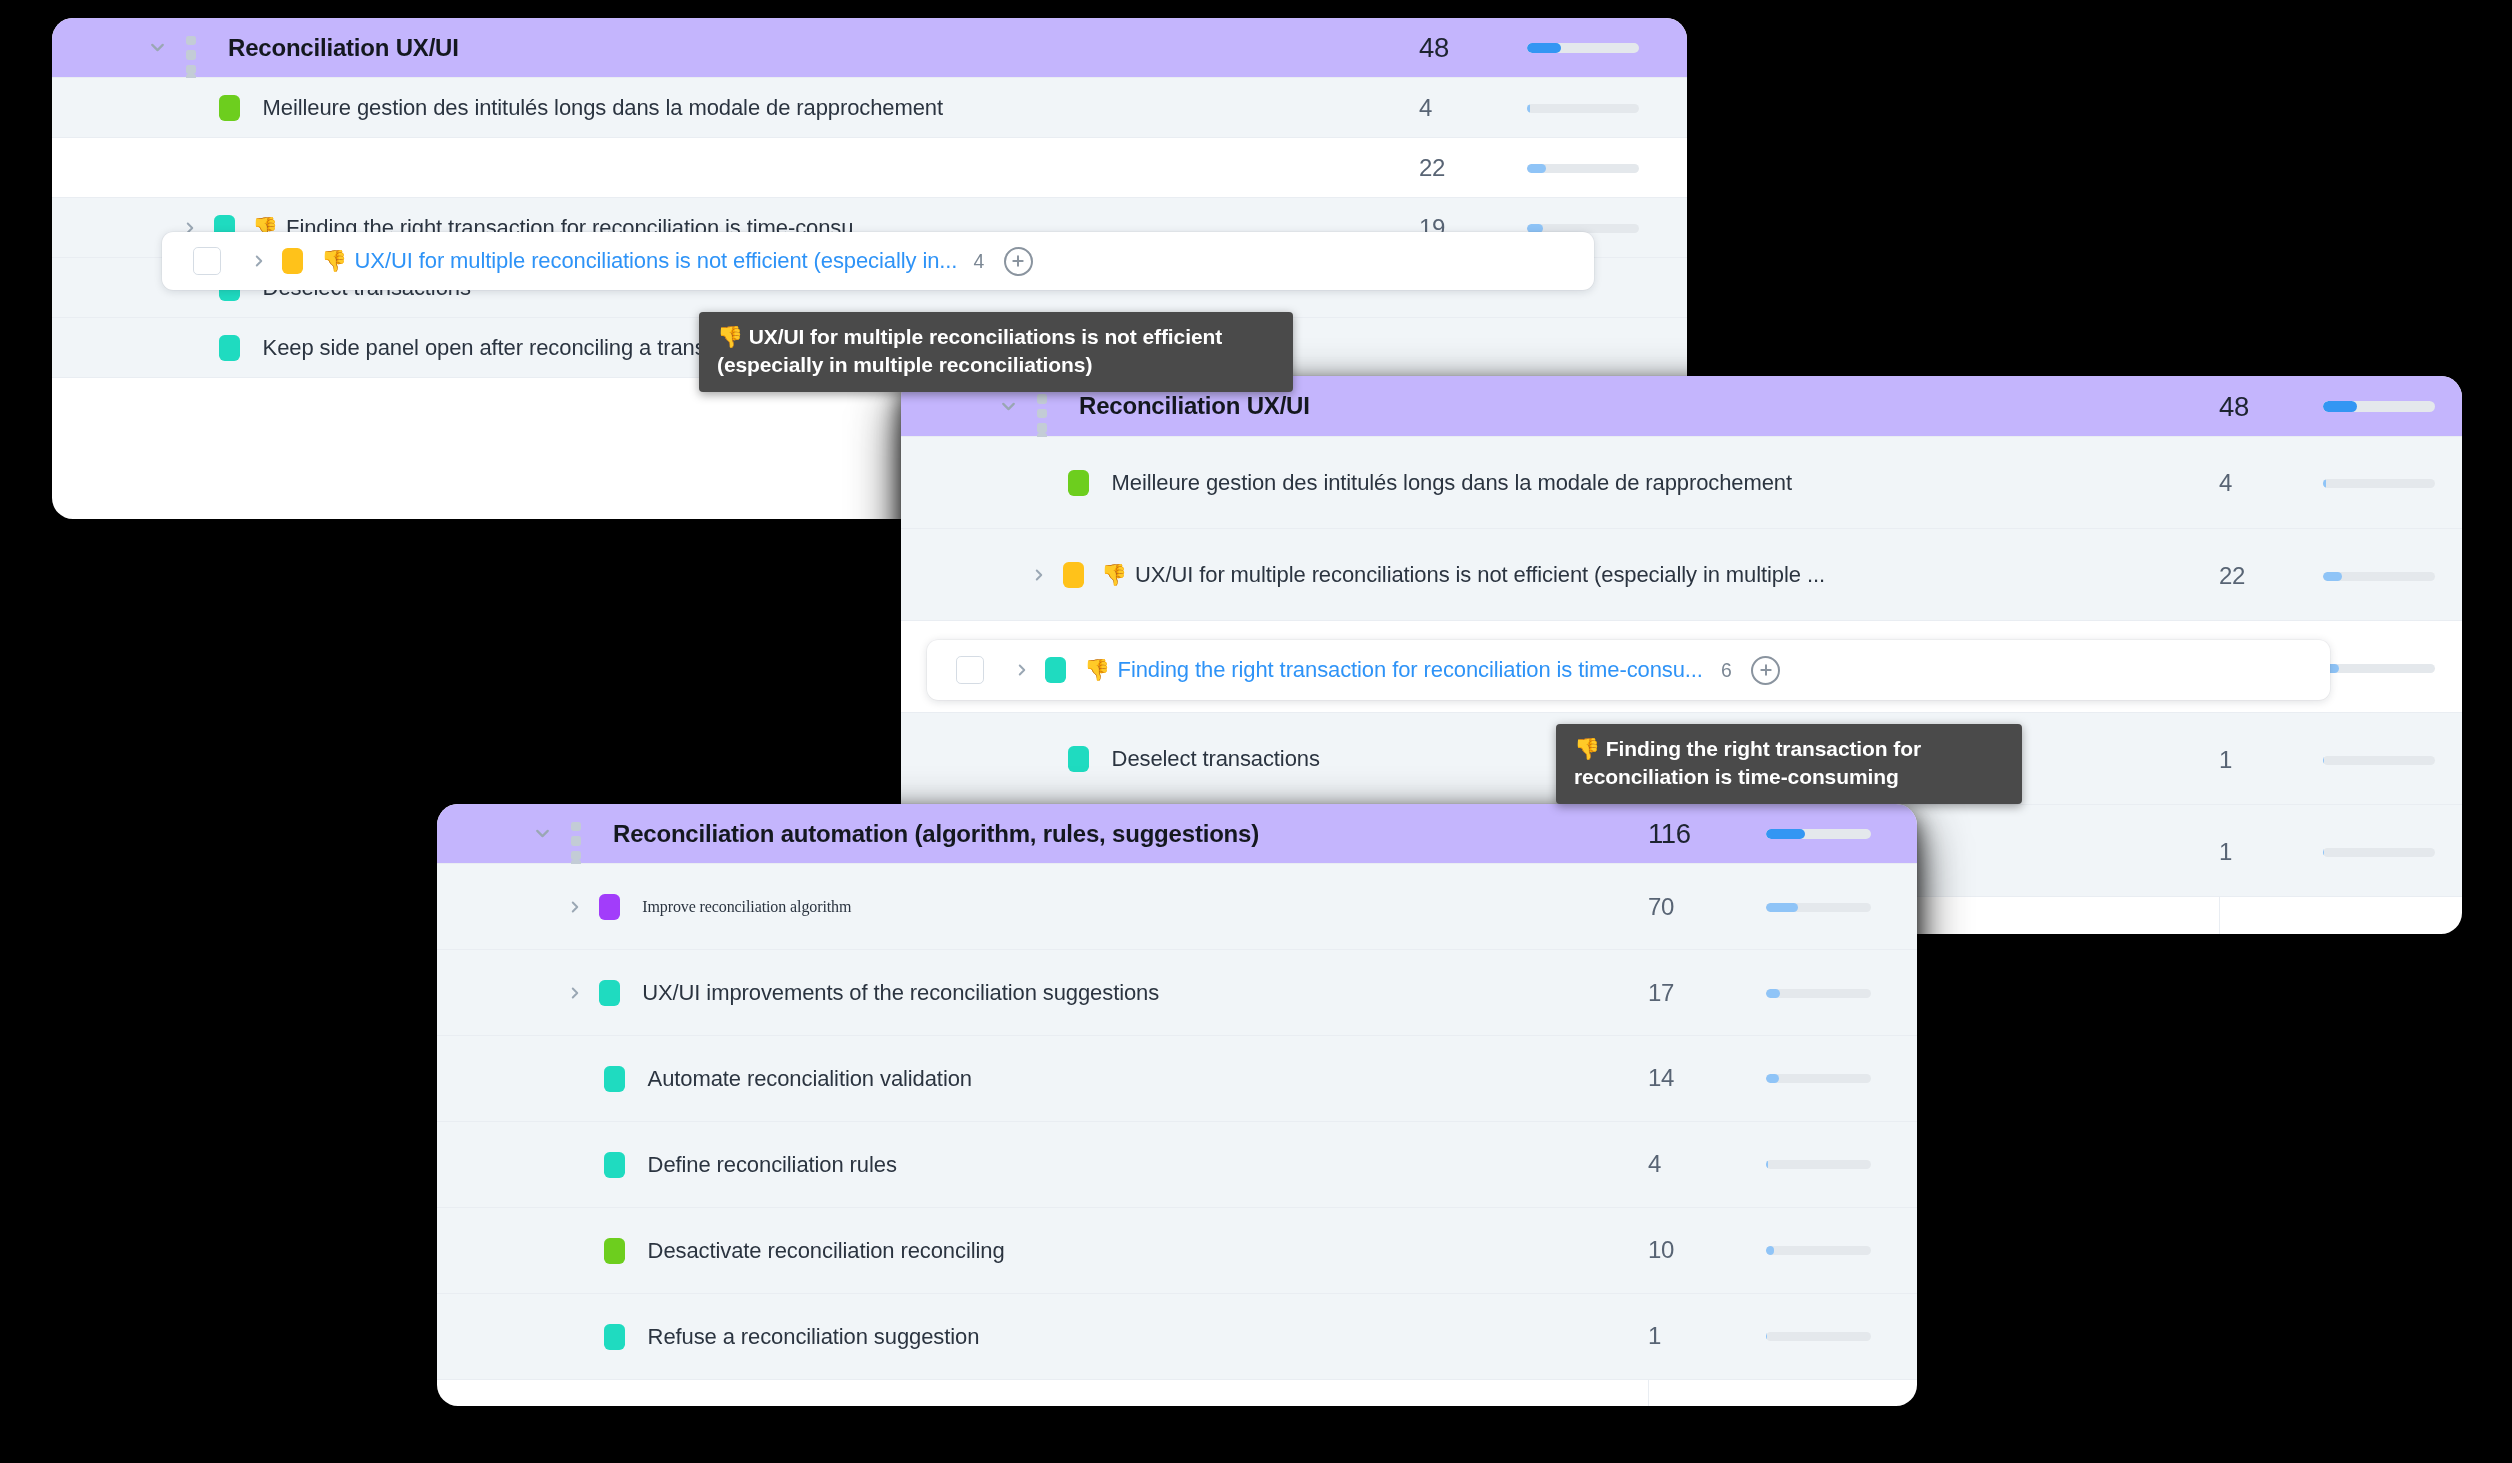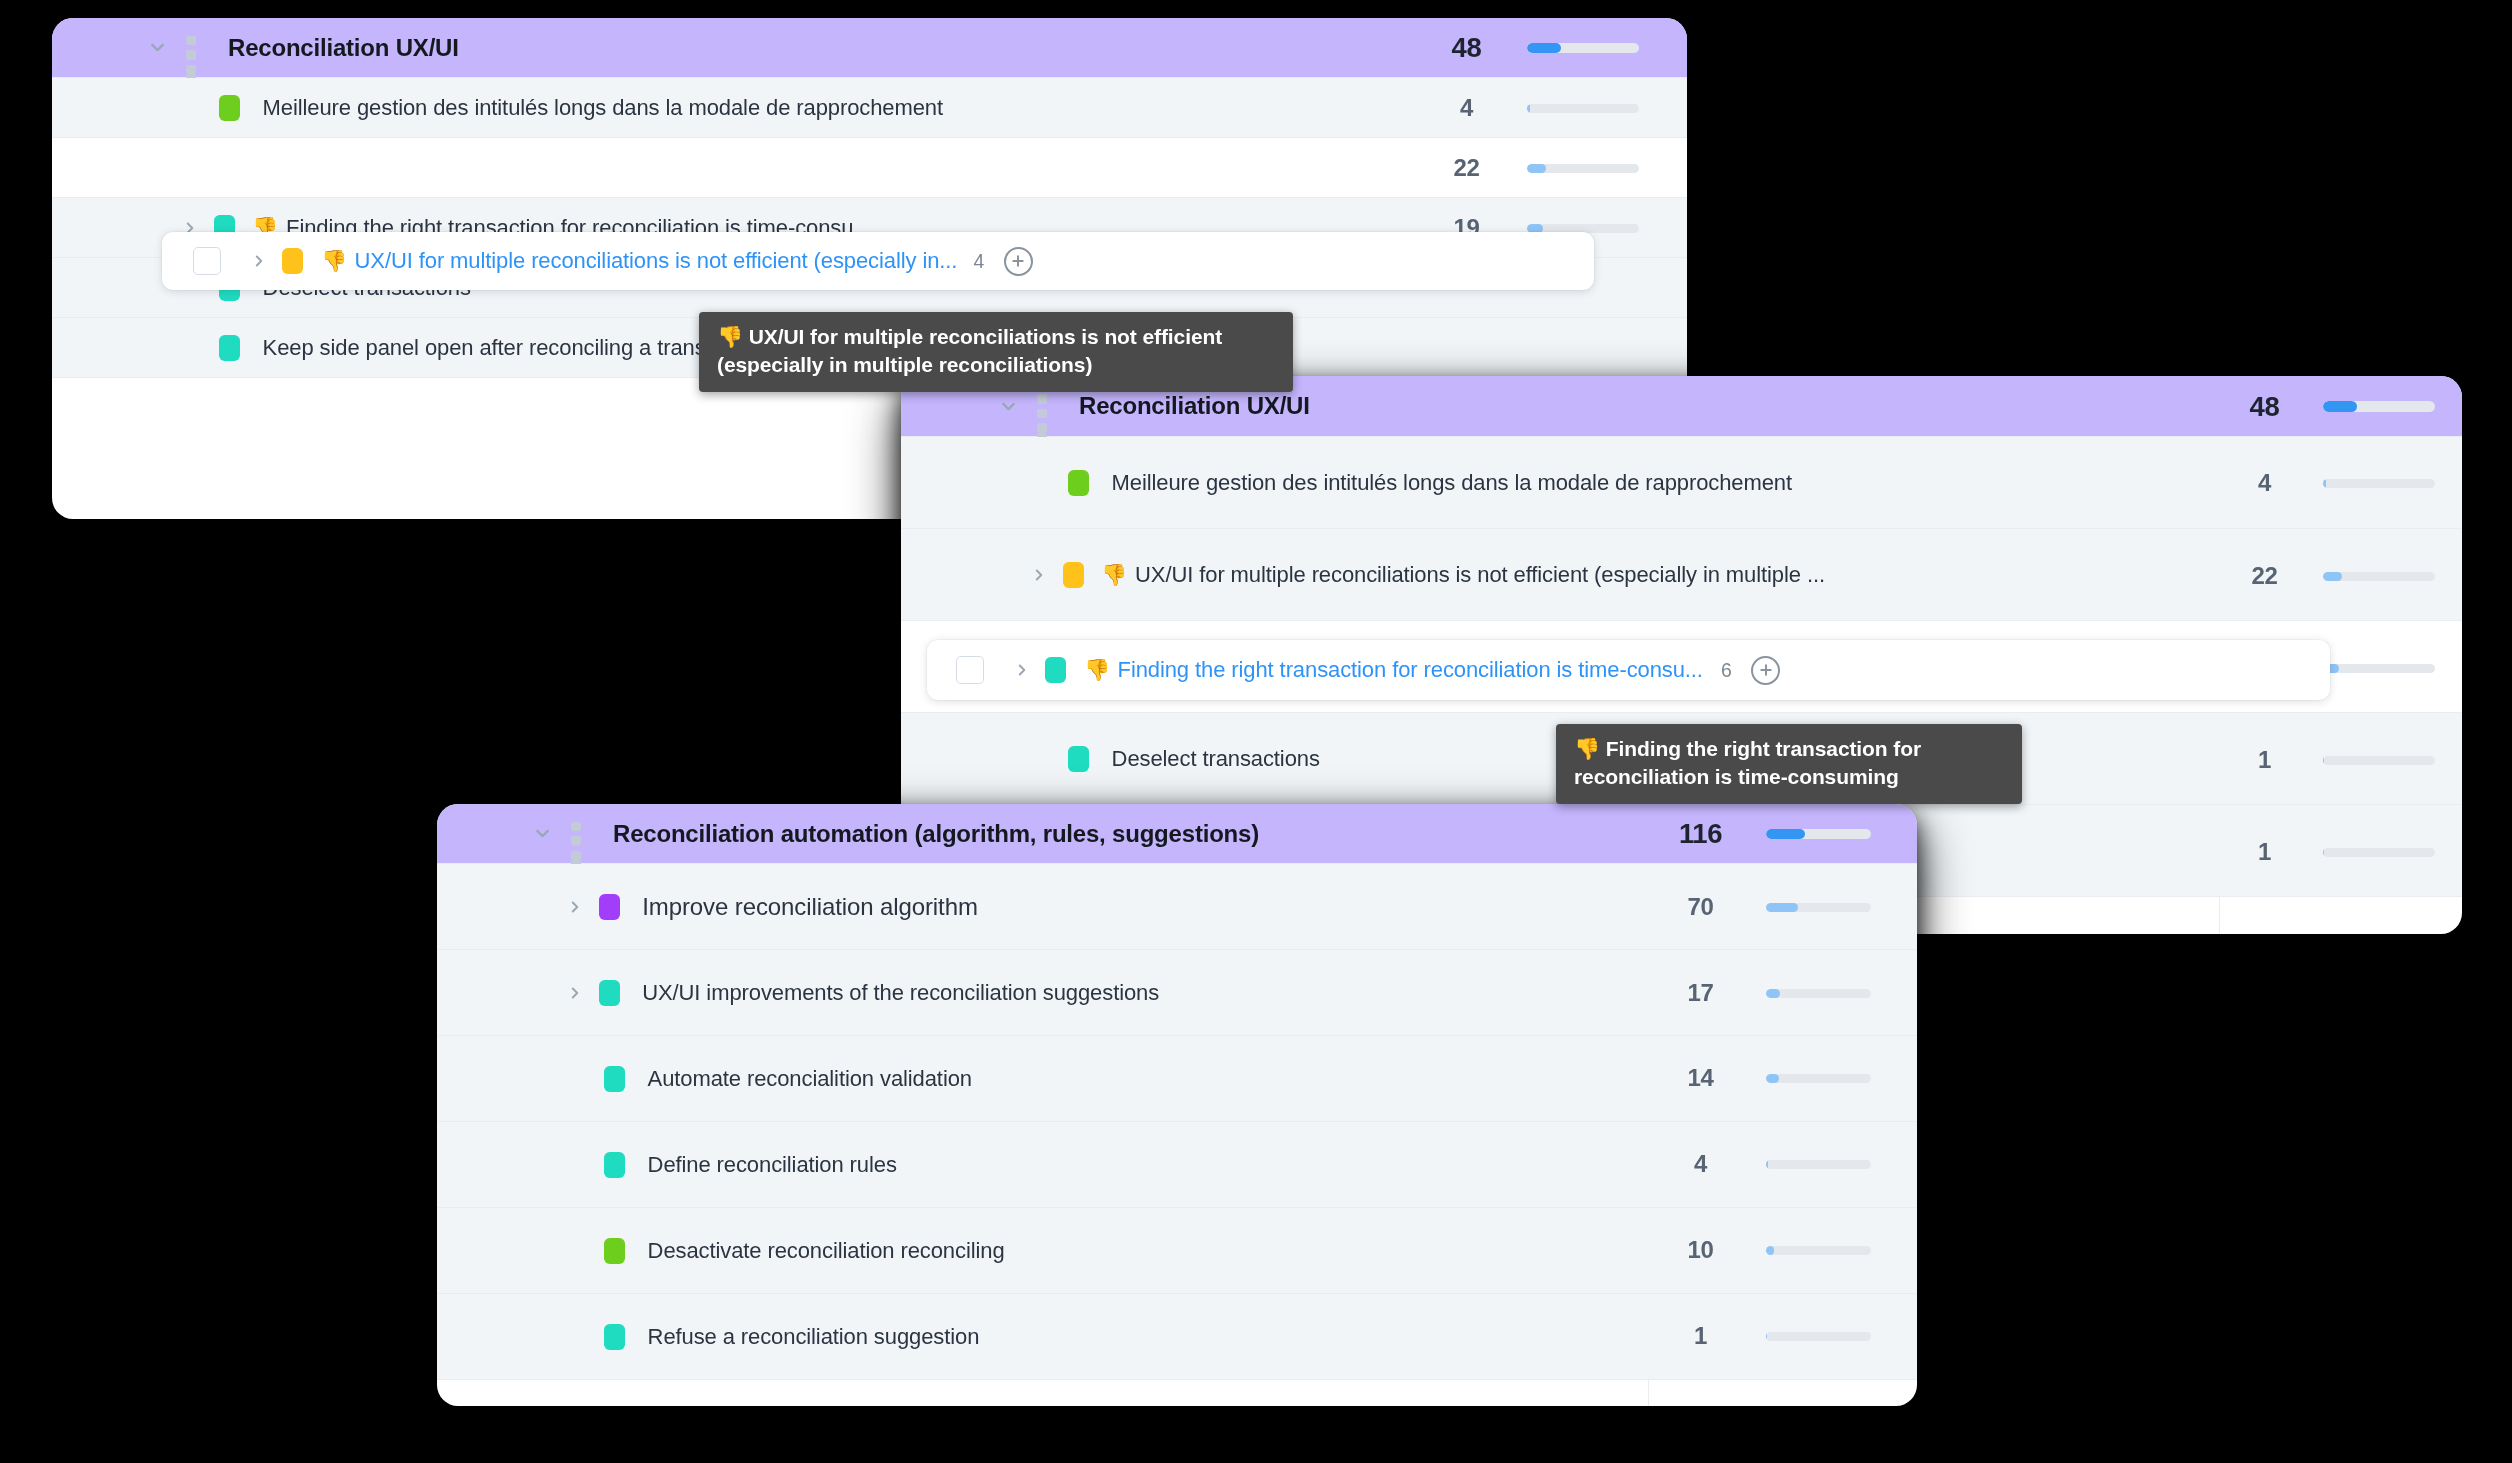--- a/index.html
+++ b/index.html
@@ -115,23 +115,23 @@
   }
 
   
   .metric {
     position: absolute;
     display: flex;
     align-items: center;
     justify-content: flex-start;
   }
   .mnum {
-    text-align: center;
+    text-align: left;
     color: #586474;
-    font-weight: bold;
+    font-weight: normal;
     letter-spacing: -0.4px;
   }
   .mnum.big { color: #1d2430; }
   .track {
     background: #e4e8ec;
     border-radius: 80px;
     position: relative;
     overflow: hidden;
   }
   .fill {
@@ -400,21 +400,21 @@
       </div>
 
       <div class="row" style="height:86px;">
         <div class="left" style="padding-left:129px;">
           <span class="chev" style="margin-right:14.6px;">
             <svg width="18" height="18" viewBox="0 0 24 24" fill="none" stroke="currentColor" stroke-width="2.6" stroke-linecap="round" stroke-linejoin="round">
                 <polyline points="9 18 15 12 9 6"></polyline>
               </svg>
           </span>
           <span class="swatch" style="width:21px;height:26px;background:#a23dfa;margin-right:22.6px;"></span>
-          <span class="item-txt" style="font-size:24px;">Improve reconciliation algorithm</span>
+          <span class="item-txt" style="font-size:16px;font-family:Liberation Serif, serif;">Improve reconciliation algorithm</span>
         </div>
       </div>
 
       <div class="row" style="height:86px;">
         <div class="left" style="padding-left:129px;">
           <span class="chev" style="margin-right:14.6px;">
             <svg width="18" height="18" viewBox="0 0 24 24" fill="none" stroke="currentColor" stroke-width="2.6" stroke-linecap="round" stroke-linejoin="round">
                 <polyline points="9 18 15 12 9 6"></polyline>
               </svg>
           </span>

